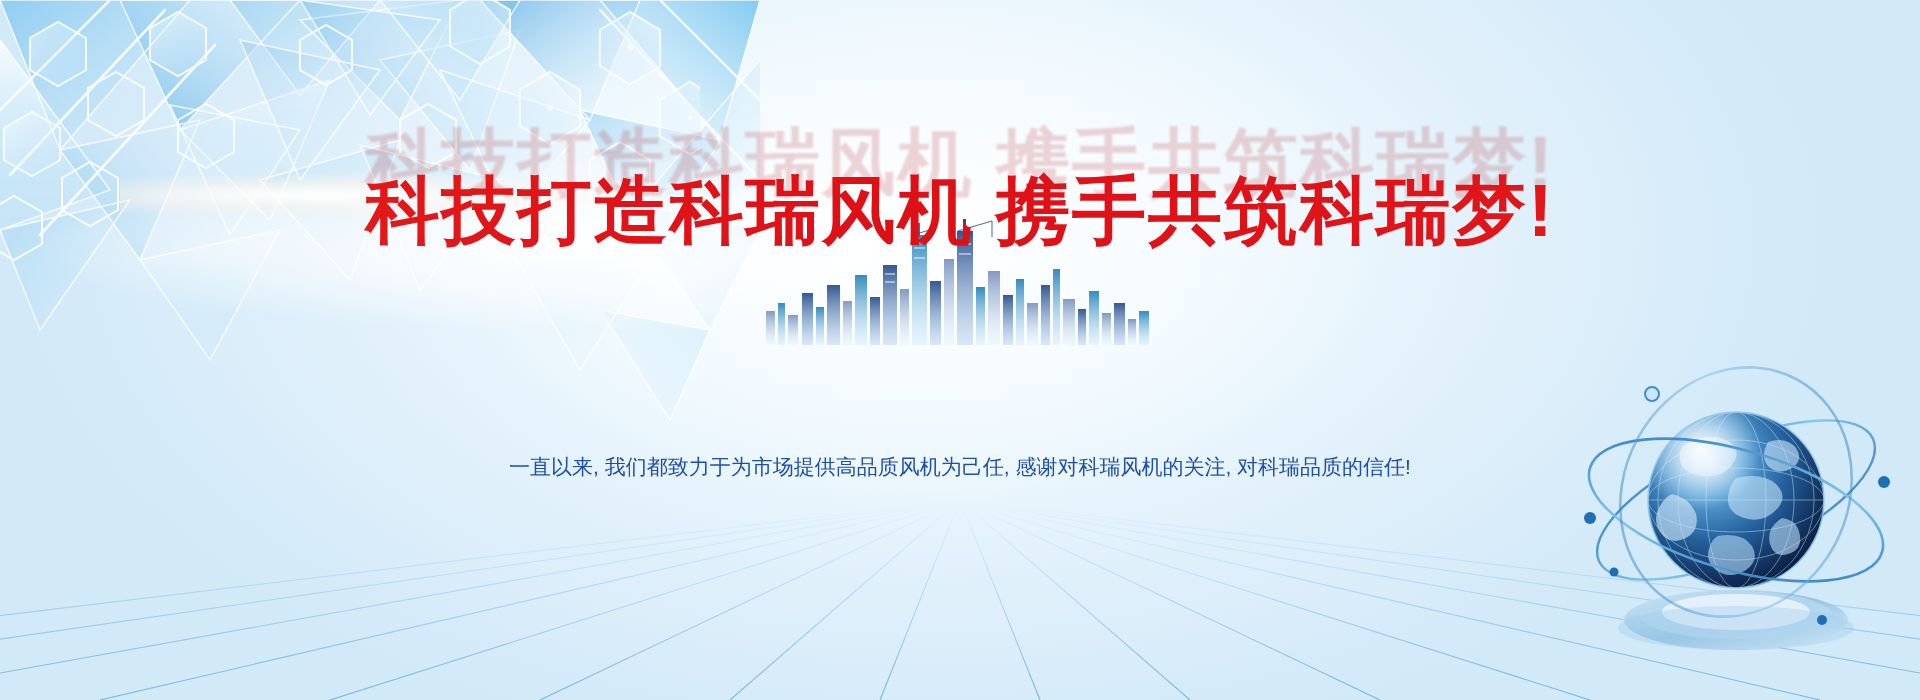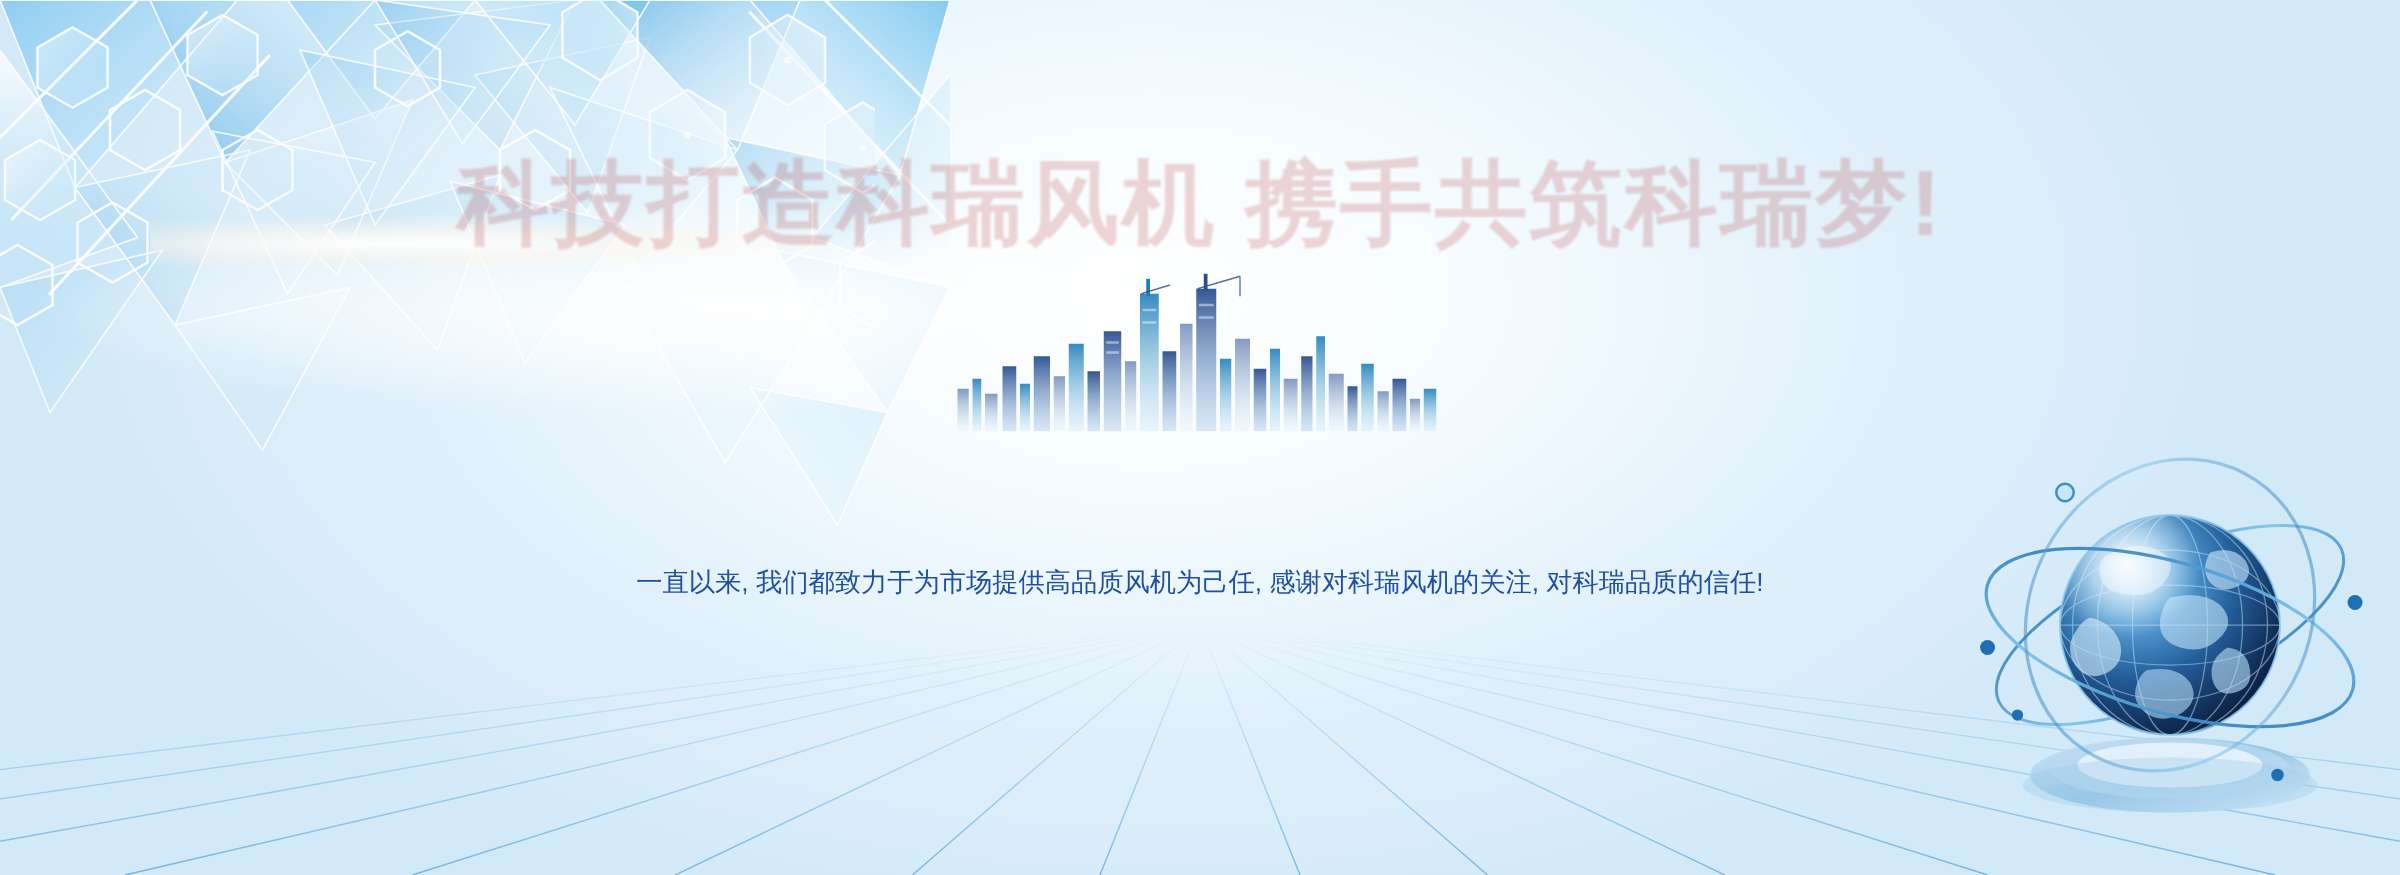--- a/index.html
+++ b/index.html
@@ -295,20 +295,21 @@
       <rect x="125" y="66" width="10" height="2"></rect>
       <rect x="154" y="32" width="11" height="2"></rect>
       <rect x="154" y="42" width="11" height="2"></rect>
       <rect x="199" y="28" width="12" height="2"></rect>
       <rect x="199" y="38" width="12" height="2"></rect>
     </g>
   </svg>
 
   <div class="content">
     <div class="title-shadow">科技打造科瑞风机 携手共筑科瑞梦!</div>
+    <h1 class="title">科技打造科瑞风机 携手共筑科瑞梦!</h1>
     <p class="subtitle-cn">一直以来, 我们都致力于为市场提供高品质风机为己任, 感谢对科瑞风机的关注, 对科瑞品质的信任!</p>
   </div>
 
   <svg class="floor" viewBox="0 0 1920 200" preserveAspectRatio="none">
     <defs>
       <linearGradient id="gfade" x1="0" y1="0" x2="0" y2="1">
         <stop offset="0" stop-color="#78bfe8" stop-opacity="0"></stop>
         <stop offset="1" stop-color="#4ea3dd" stop-opacity=".75"></stop>
       </linearGradient>
     </defs>

